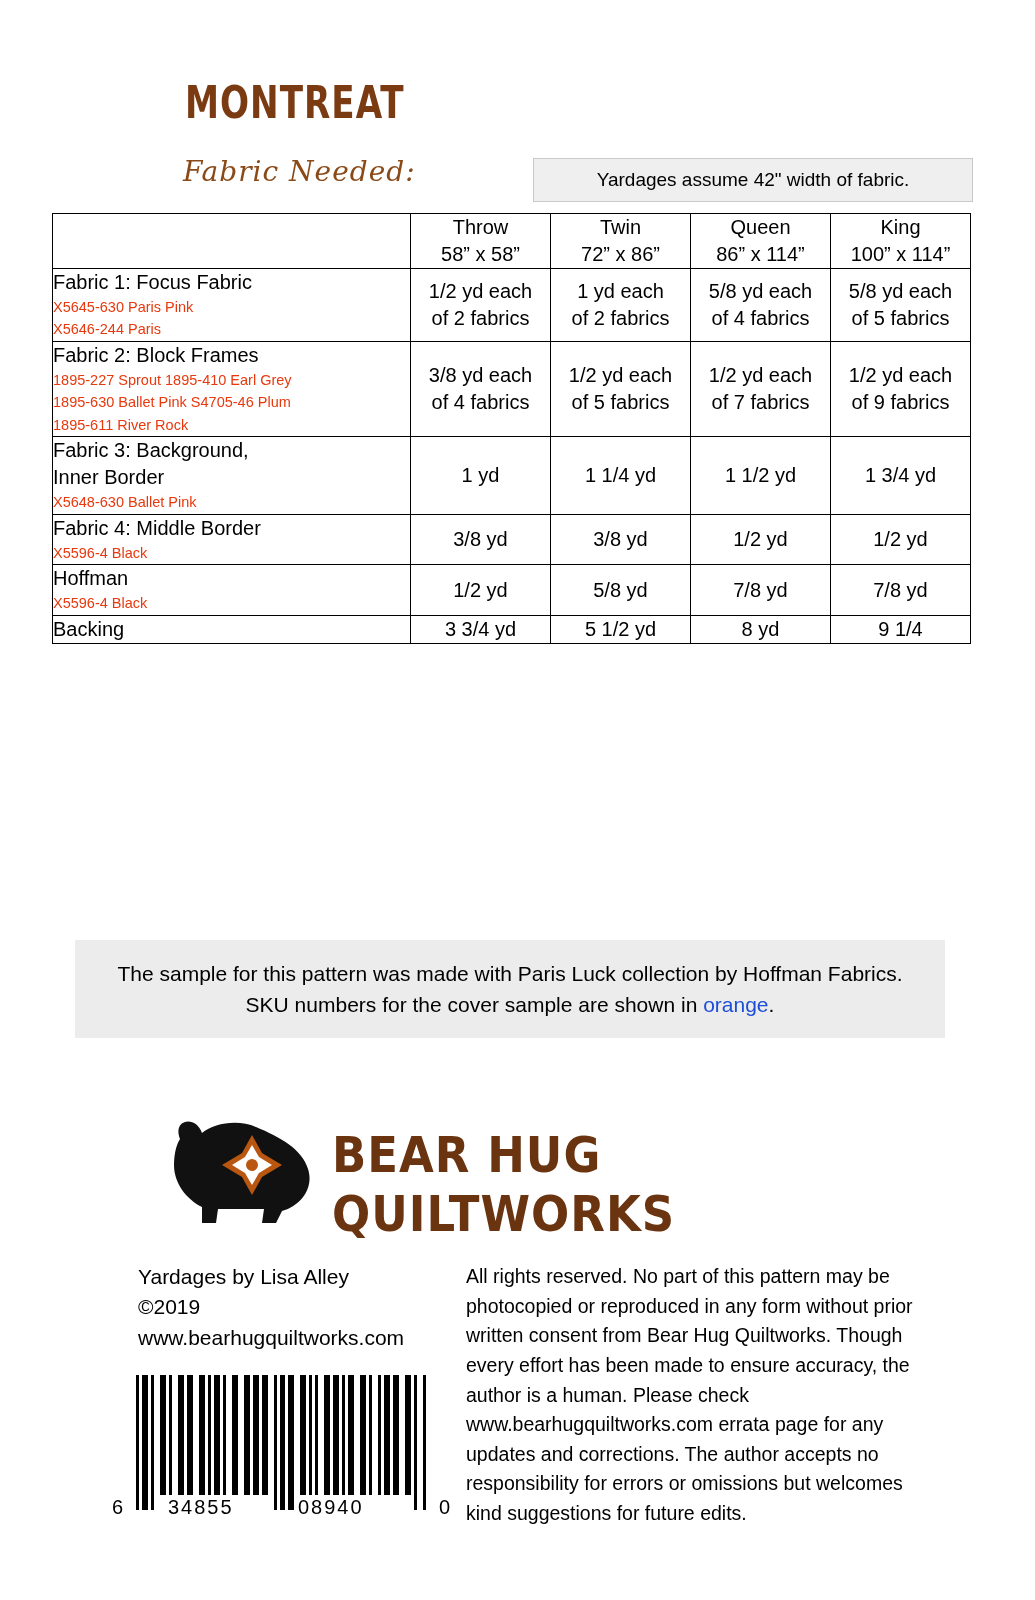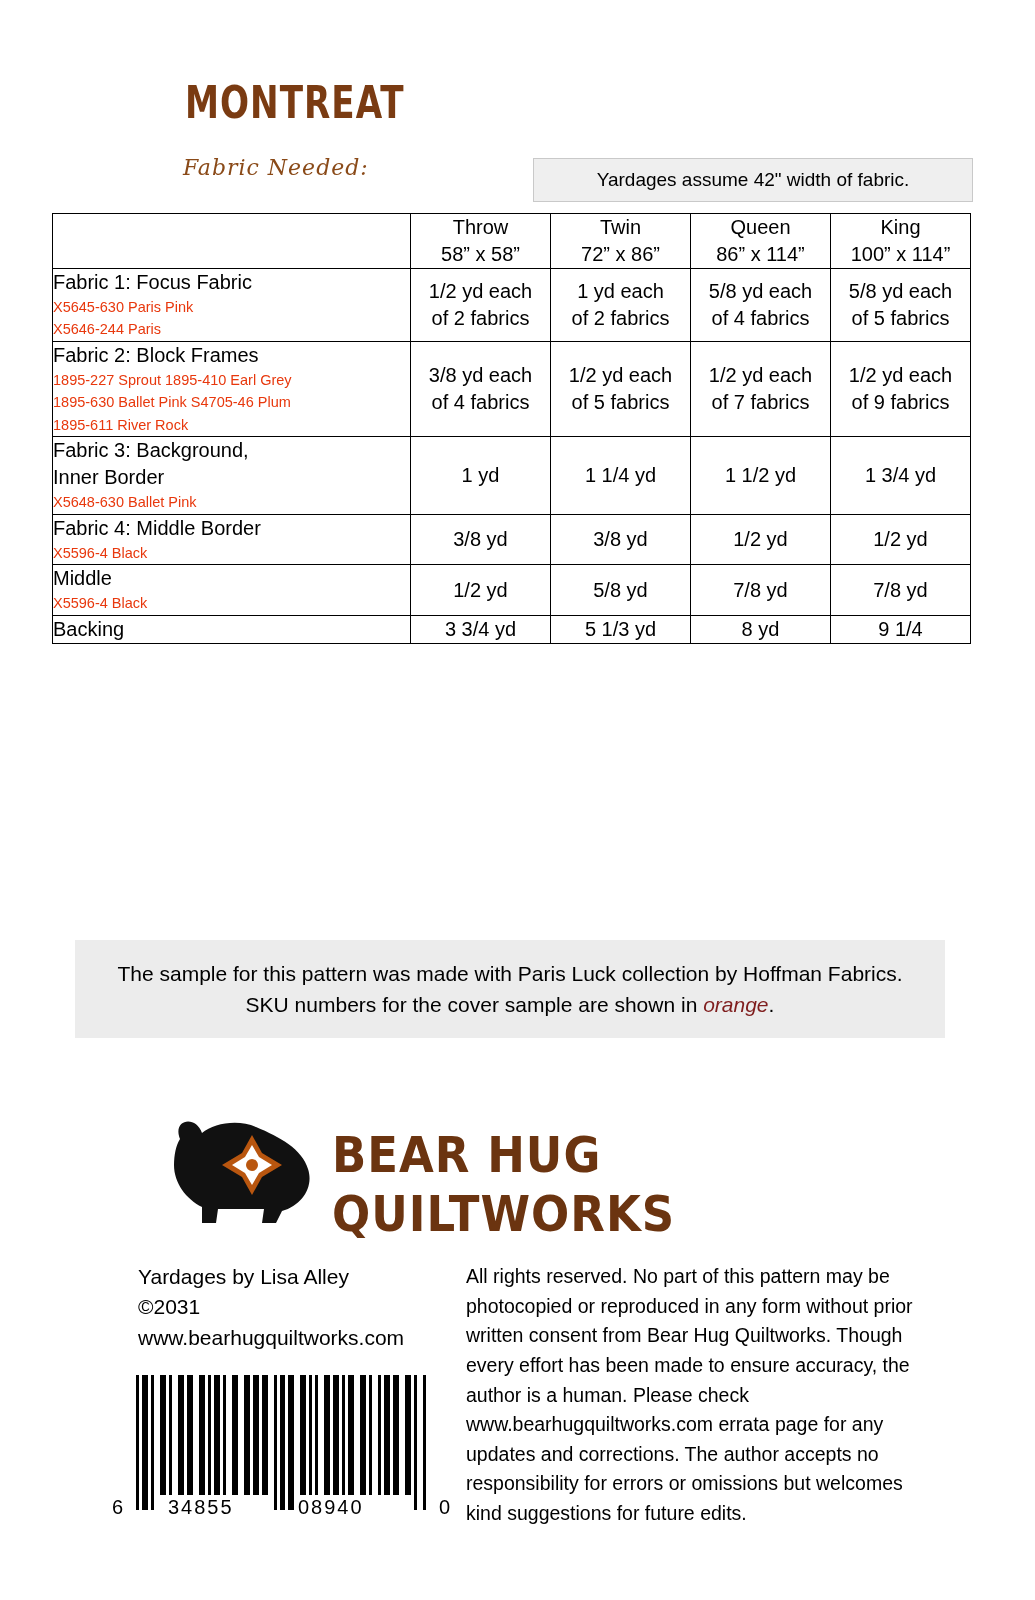--- a/index.html
+++ b/index.html
@@ -27,21 +27,21 @@
     font-family: "DejaVu Sans", sans-serif;
     font-weight: bold;
     font-stretch: condensed;
     transform: scaleY(1.15);
     transform-origin: left top;
   }
   .subtitle {
     position: absolute;
     left: 183px;
     top: 155px;
-    font-size: 22px;
+    font-size: 28px;
     color: #8a4a18;
     font-family: "DejaVu Serif", serif;
     font-style: italic;
     letter-spacing: 1px;
   }
 
   
   .note-box {
     position: absolute;
     left: 533px;
@@ -114,21 +114,21 @@
     background: #ececec;
     display: flex;
     align-items: center;
     justify-content: center;
     text-align: center;
     padding: 0 40px;
     box-sizing: border-box;
     font-size: 21px;
     line-height: 1.5;
   }
-  .sample-note .orange { color: #7f1d1d; font-style: italic; }
+  .sample-note .orange { color: #1d4ed8; }
 
   
   .logo-area {
     position: absolute;
     left: 152px;
     top: 1105px;
     width: 660px;
     height: 130px;
   }
   .logo-bear { position: absolute; left: 0; top: 0; }
@@ -306,35 +306,35 @@
       </td>
       <td class="val-cell">3/8 yd</td>
       <td class="val-cell">3/8 yd</td>
       <td class="val-cell">1/2 yd</td>
       <td class="val-cell">1/2 yd</td>
     </tr>
 
 
     <tr>
       <td class="name-cell">
-        <span class="main">Middle</span>
+        <span class="main">Hoffman</span>
         <span class="sku">X5596-4 Black</span>
       </td>
       <td class="val-cell">1/2 yd</td>
       <td class="val-cell">5/8 yd</td>
       <td class="val-cell">7/8 yd</td>
       <td class="val-cell">7/8 yd</td>
     </tr>
 
     <tr>
       <td class="name-cell">
         <span class="main">Backing</span>
       </td>
       <td class="val-cell">3 3/4 yd</td>
-      <td class="val-cell">5 1/3 yd</td>
+      <td class="val-cell">5 1/2 yd</td>
       <td class="val-cell">8 yd</td>
       <td class="val-cell">9 1/4</td>
     </tr>
   </tbody>
 </table>
 
 <div class="sample-note">
   <p style="margin:0">
     <span>The sample for this pattern was made with Paris Luck collection by Hoffman Fabrics. SKU numbers for the cover sample are shown in </span><span class="orange">orange</span><span>.</span>
   </p>
@@ -347,21 +347,21 @@
       <path d="M0,-30 L10,-12 L30,0 L10,12 L0,30 L-10,12 L-30,0 L-10,-12 Z" fill="#b9560f"></path>
       <path d="M0,-20 L7,-8 L20,0 L7,8 L0,20 L-7,8 L-20,0 L-7,-8 Z" fill="#ffffff"></path>
       <circle cx="0" cy="0" r="6" fill="#b9560f"></circle>
     </g>
   </svg>
   <div class="logo-text">BEAR HUG QUILTWORKS</div>
 </div>
 
 <div class="credits">
   <div>Yardages by Lisa Alley</div>
-  <div>©2031</div>
+  <div>©2019</div>
   <div>www.bearhugquiltworks.com</div>
 </div>
 
 <div class="rights">All rights reserved.  No part of this pattern may be photocopied or reproduced in any form without prior written consent from Bear Hug Quiltworks.  Though every effort has been made to ensure accuracy, the author is a human.  Please check www.bearhugquiltworks.com errata page for any updates and corrections.  The author accepts no responsibility for errors or omissions but welcomes kind suggestions for future edits.</div>
 
 <div class="barcode-wrap">
   <div class="barcode-bars" id="bars">
       <i class="tall" style="width: 3px;"></i>
       <i class="tall" style="width: 3px; background: transparent;"></i>
       <i class="tall" style="width: 6px;"></i>

